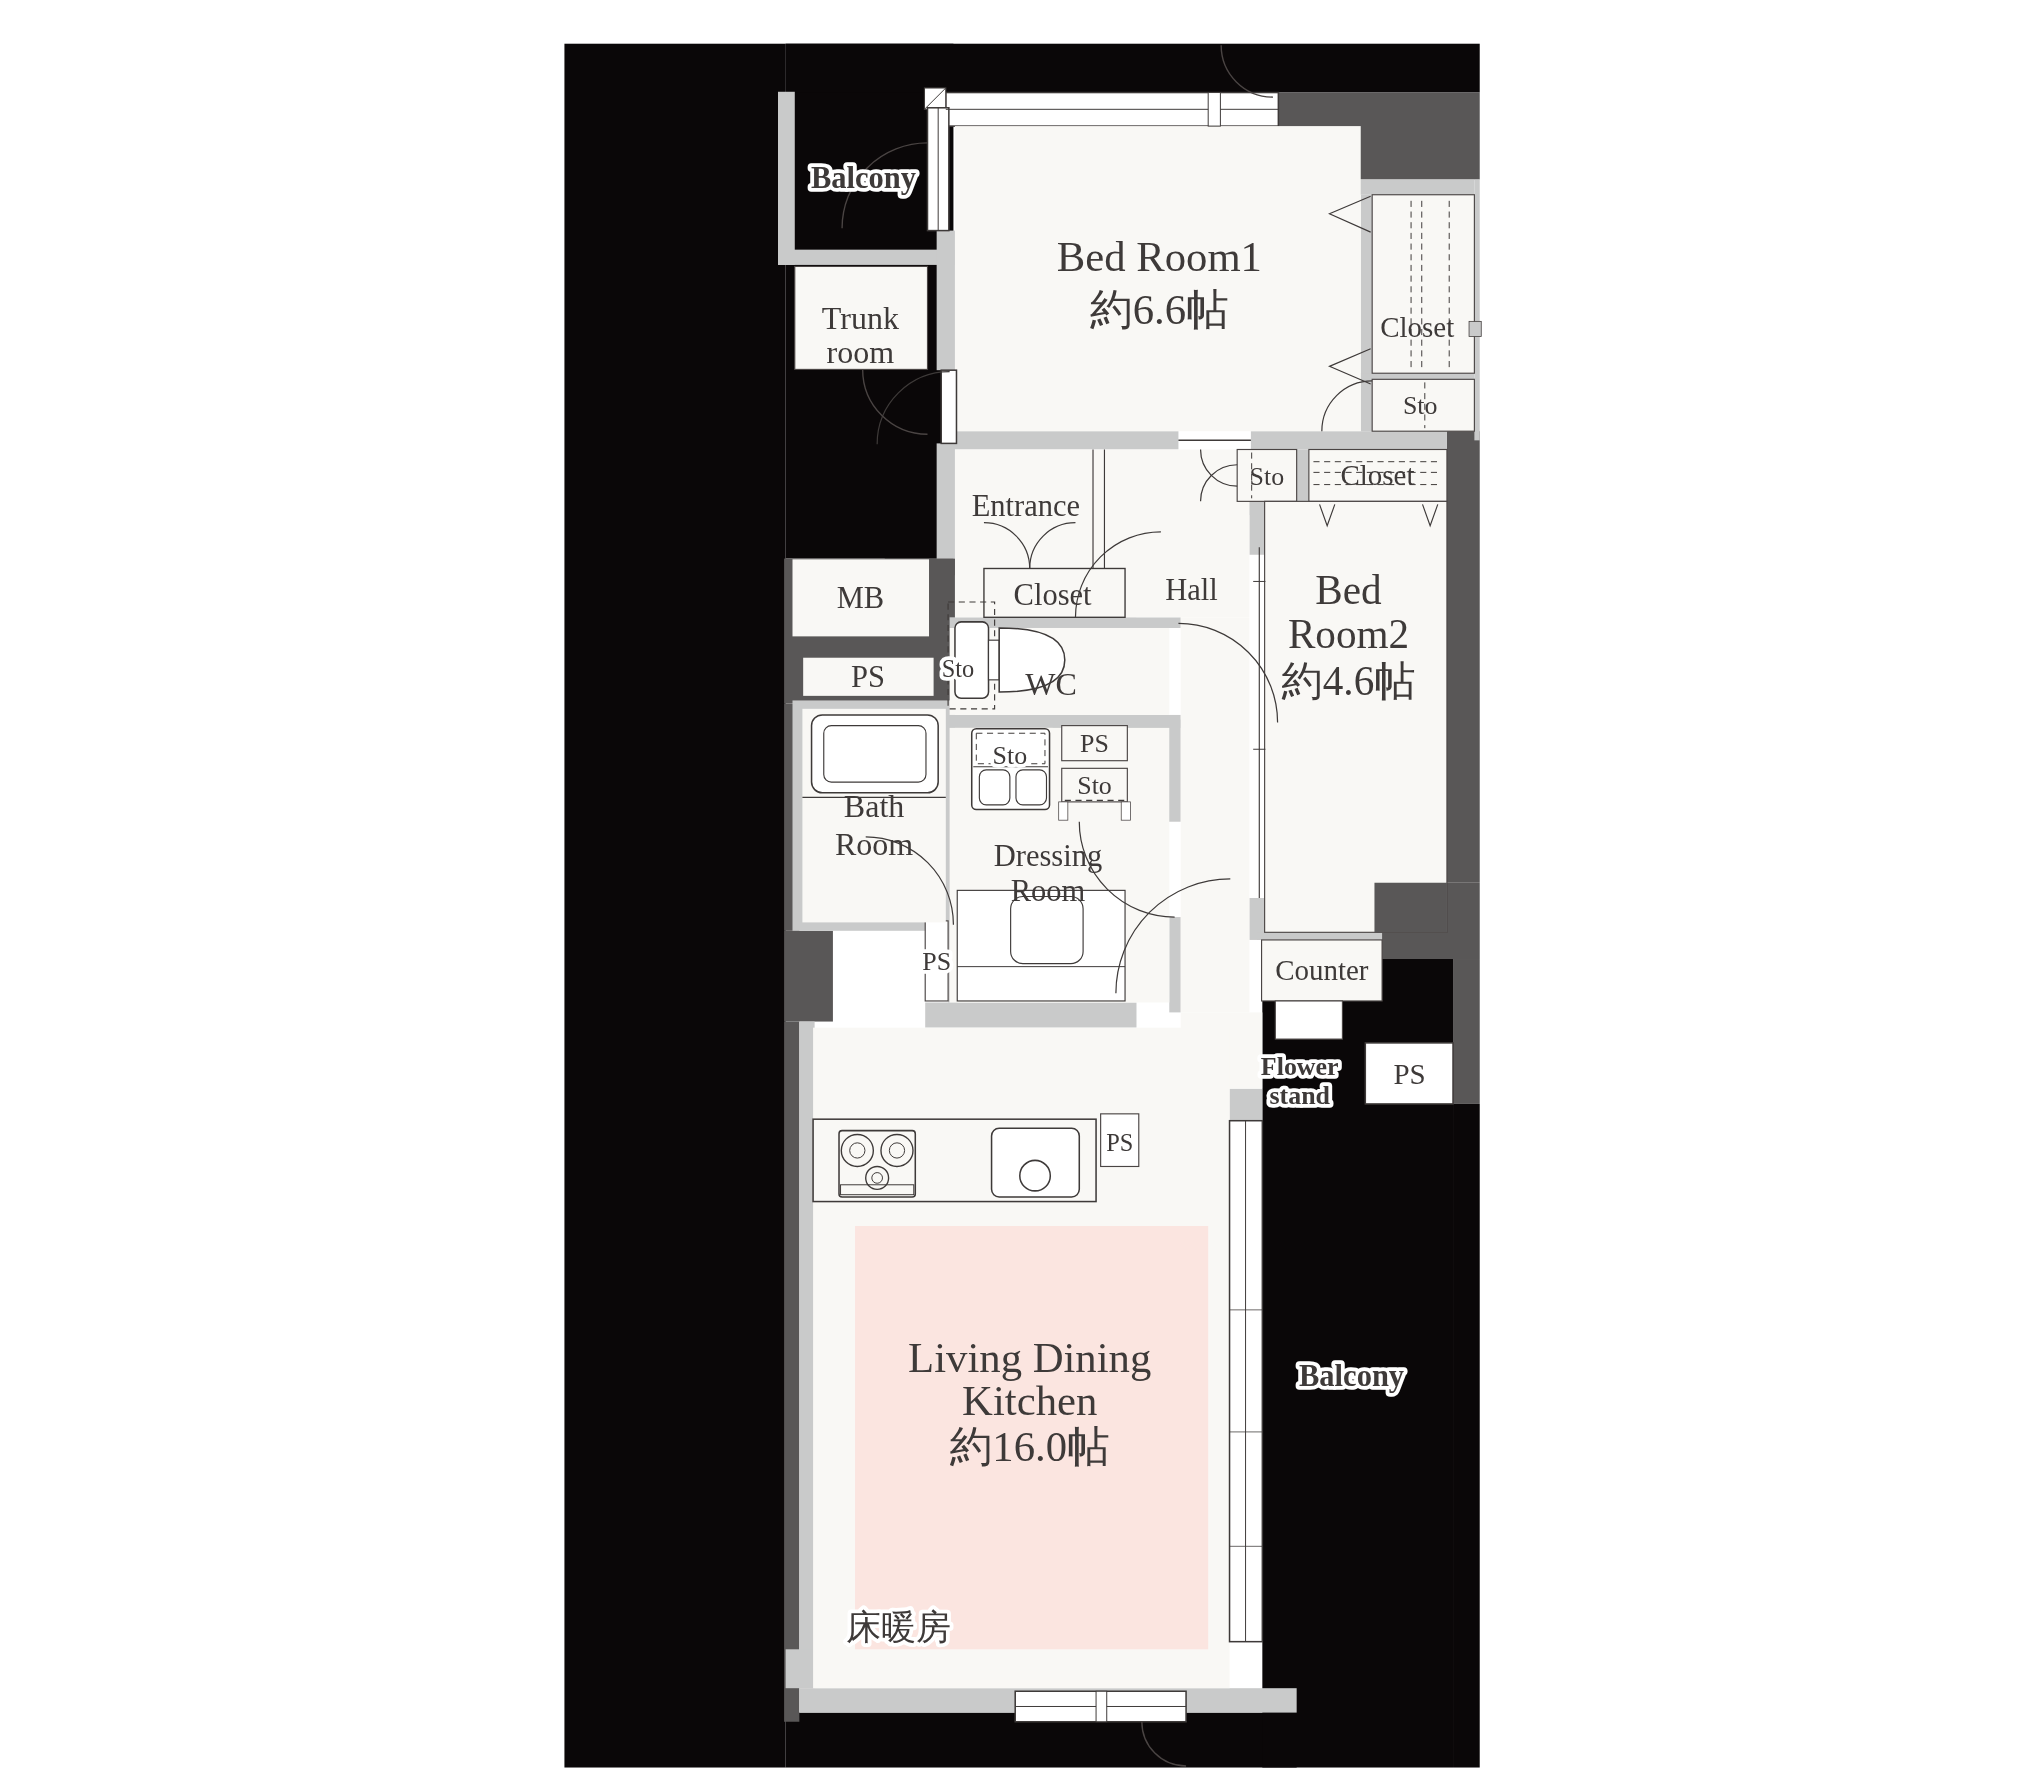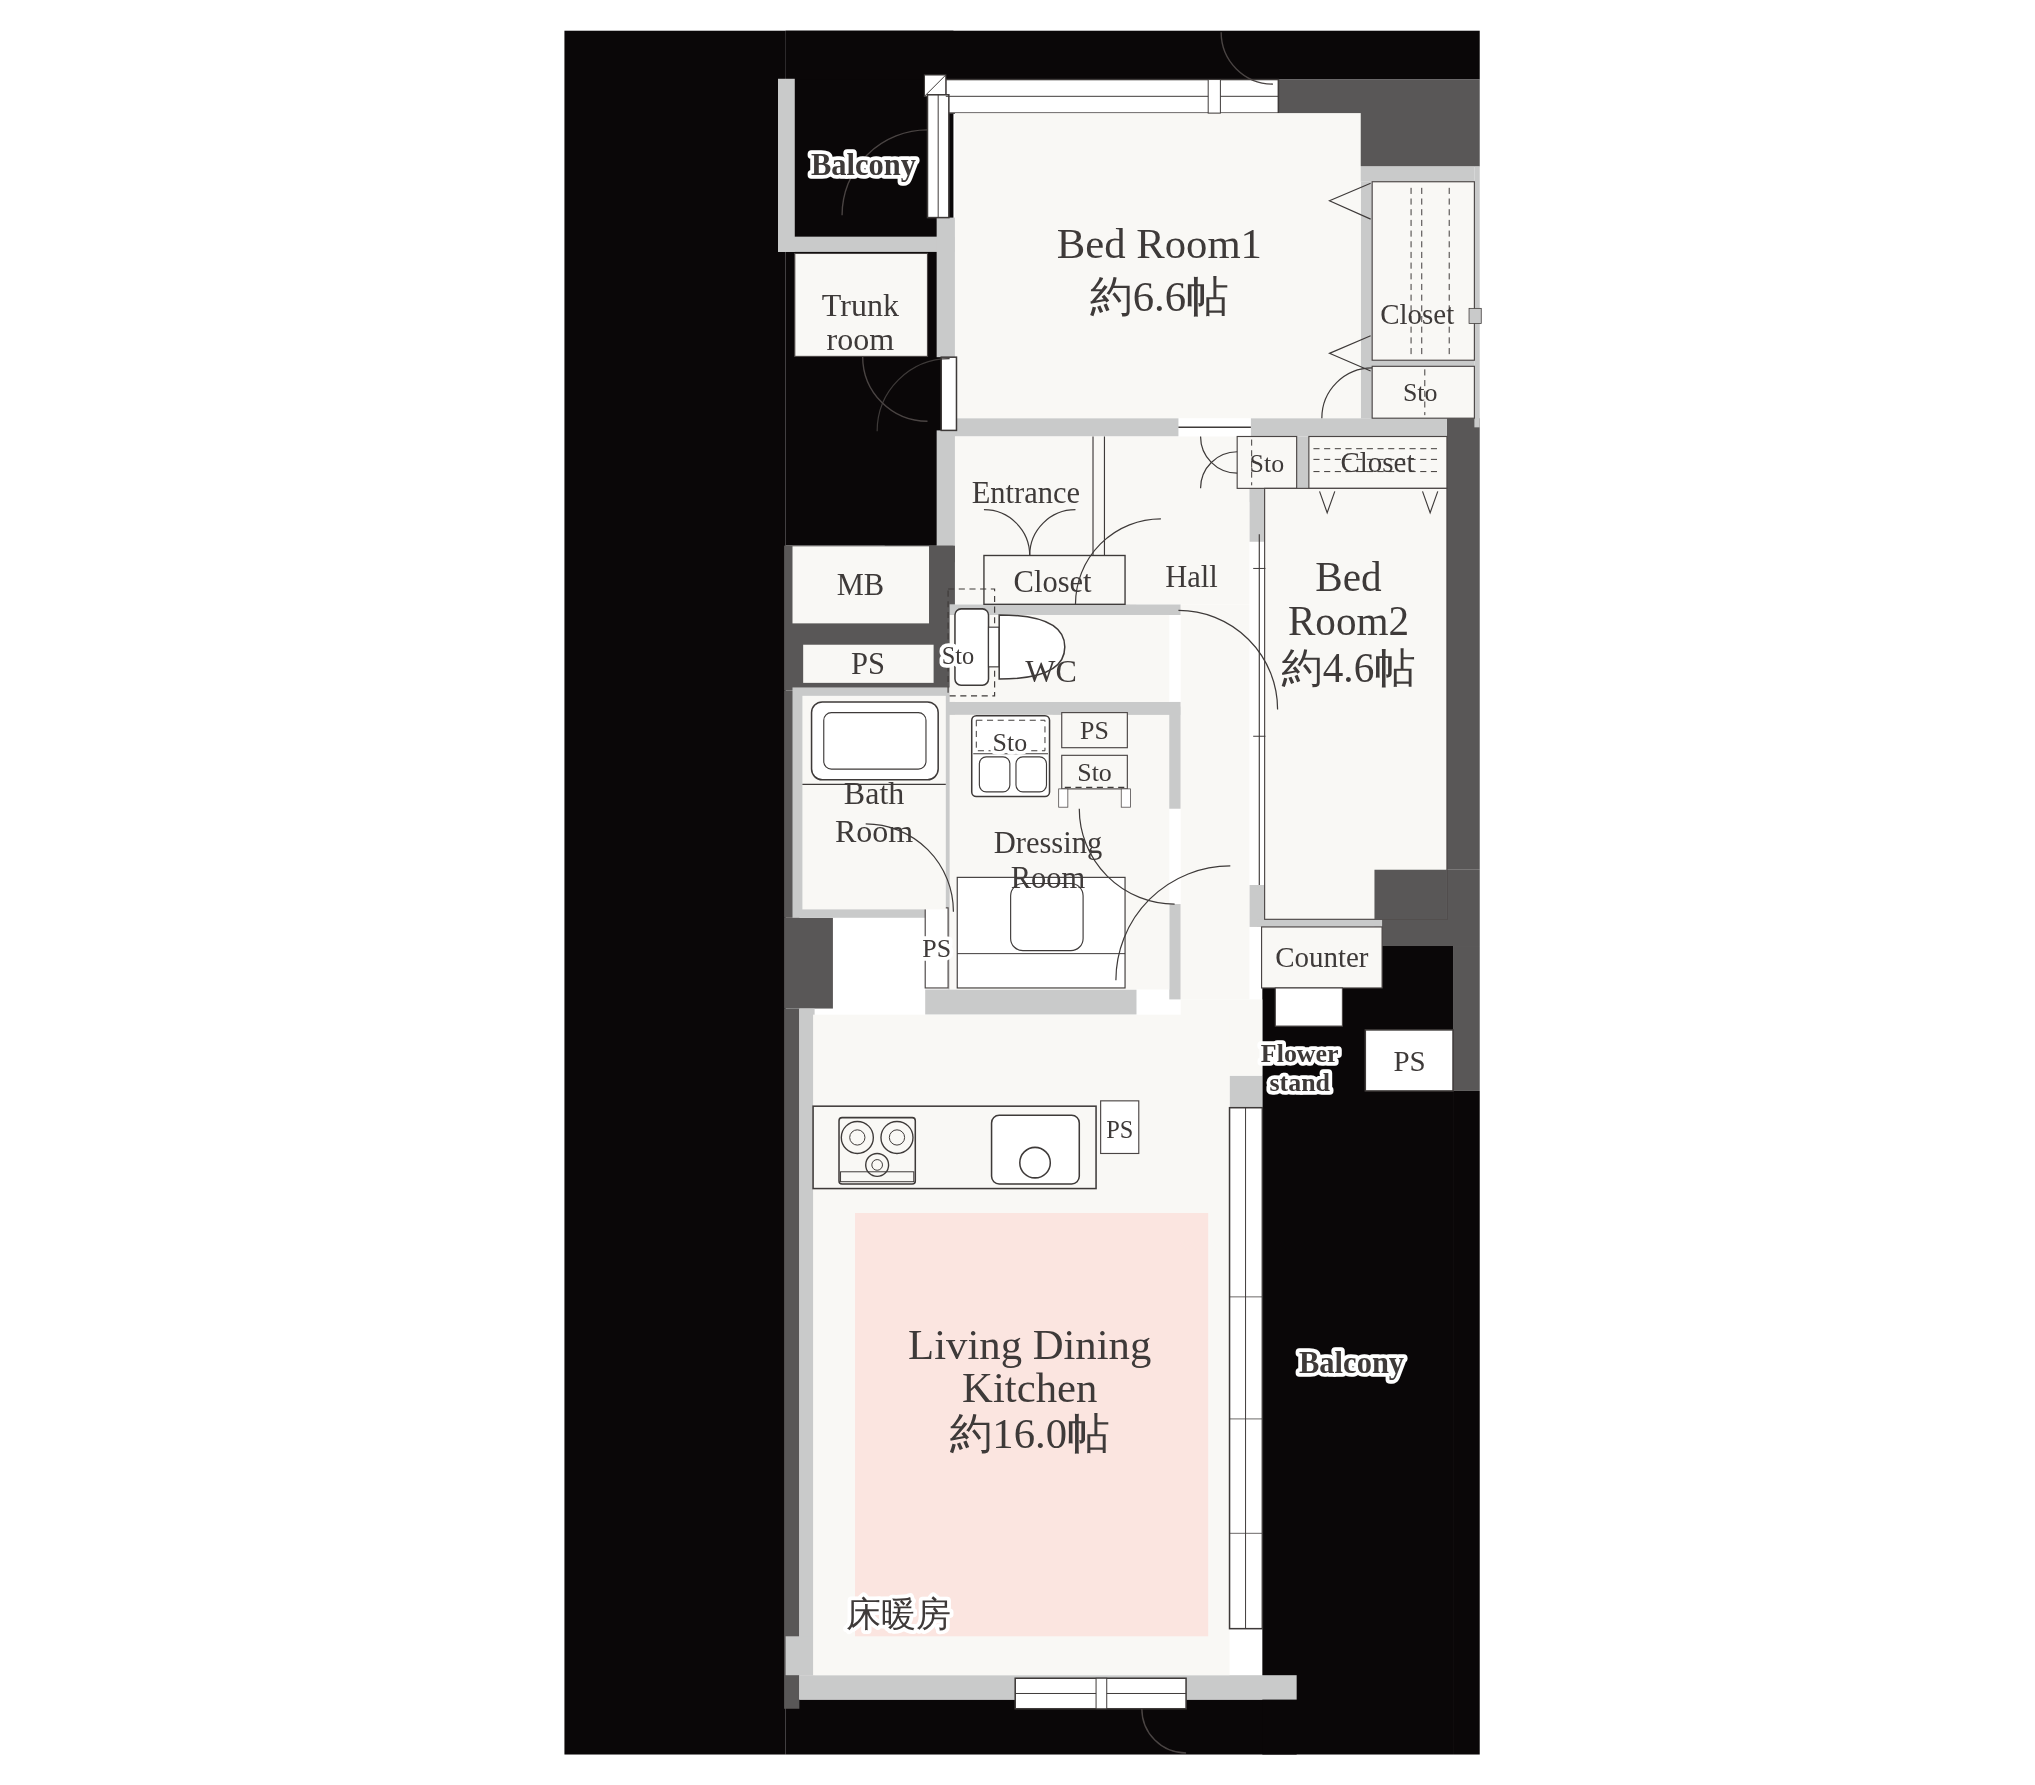--- a/index.html
+++ b/index.html
@@ -1,17 +1,17 @@
 <!DOCTYPE html>
 <html style="font-size:12.2px"><head>
 <meta charset="utf-8">
 <style>
   html,body{margin:0;padding:0;background:#ffffff;}
   body{width:2035px;height:1786px;position:relative;}
-  #plan-root{position:absolute;left:0;top:0;width:2035px;height:1274px;}
+  #plan-root{position:absolute;left:0;top:13px;width:2035px;height:1274px;}
   svg{display:block;}
   text{font-family:"Liberation Serif","DejaVu Serif",serif;fill:#3e3a39;text-anchor:middle;}
   .t32{font-size:32px}.t34{font-size:34px}.t38{font-size:38px}.t40{font-size:40px}
   .t42{font-size:42px}.t46{font-size:46px}.t54{font-size:54px}.t56{font-size:56px}
   .bold{font-weight:bold;}
   .halo{paint-order:stroke;stroke:#ffffff;stroke-width:10px;stroke-linejoin:round;}
   .wall-line{stroke:#3e3a39;fill:none;}
   .dash{stroke:#3e3a39;fill:none;stroke-dasharray:8 6;}
   .arc{stroke:#3e3a39;stroke-width:1.6;fill:none;}
   .arc-on-black{stroke:#4a4443;stroke-width:1.8;fill:none;}

